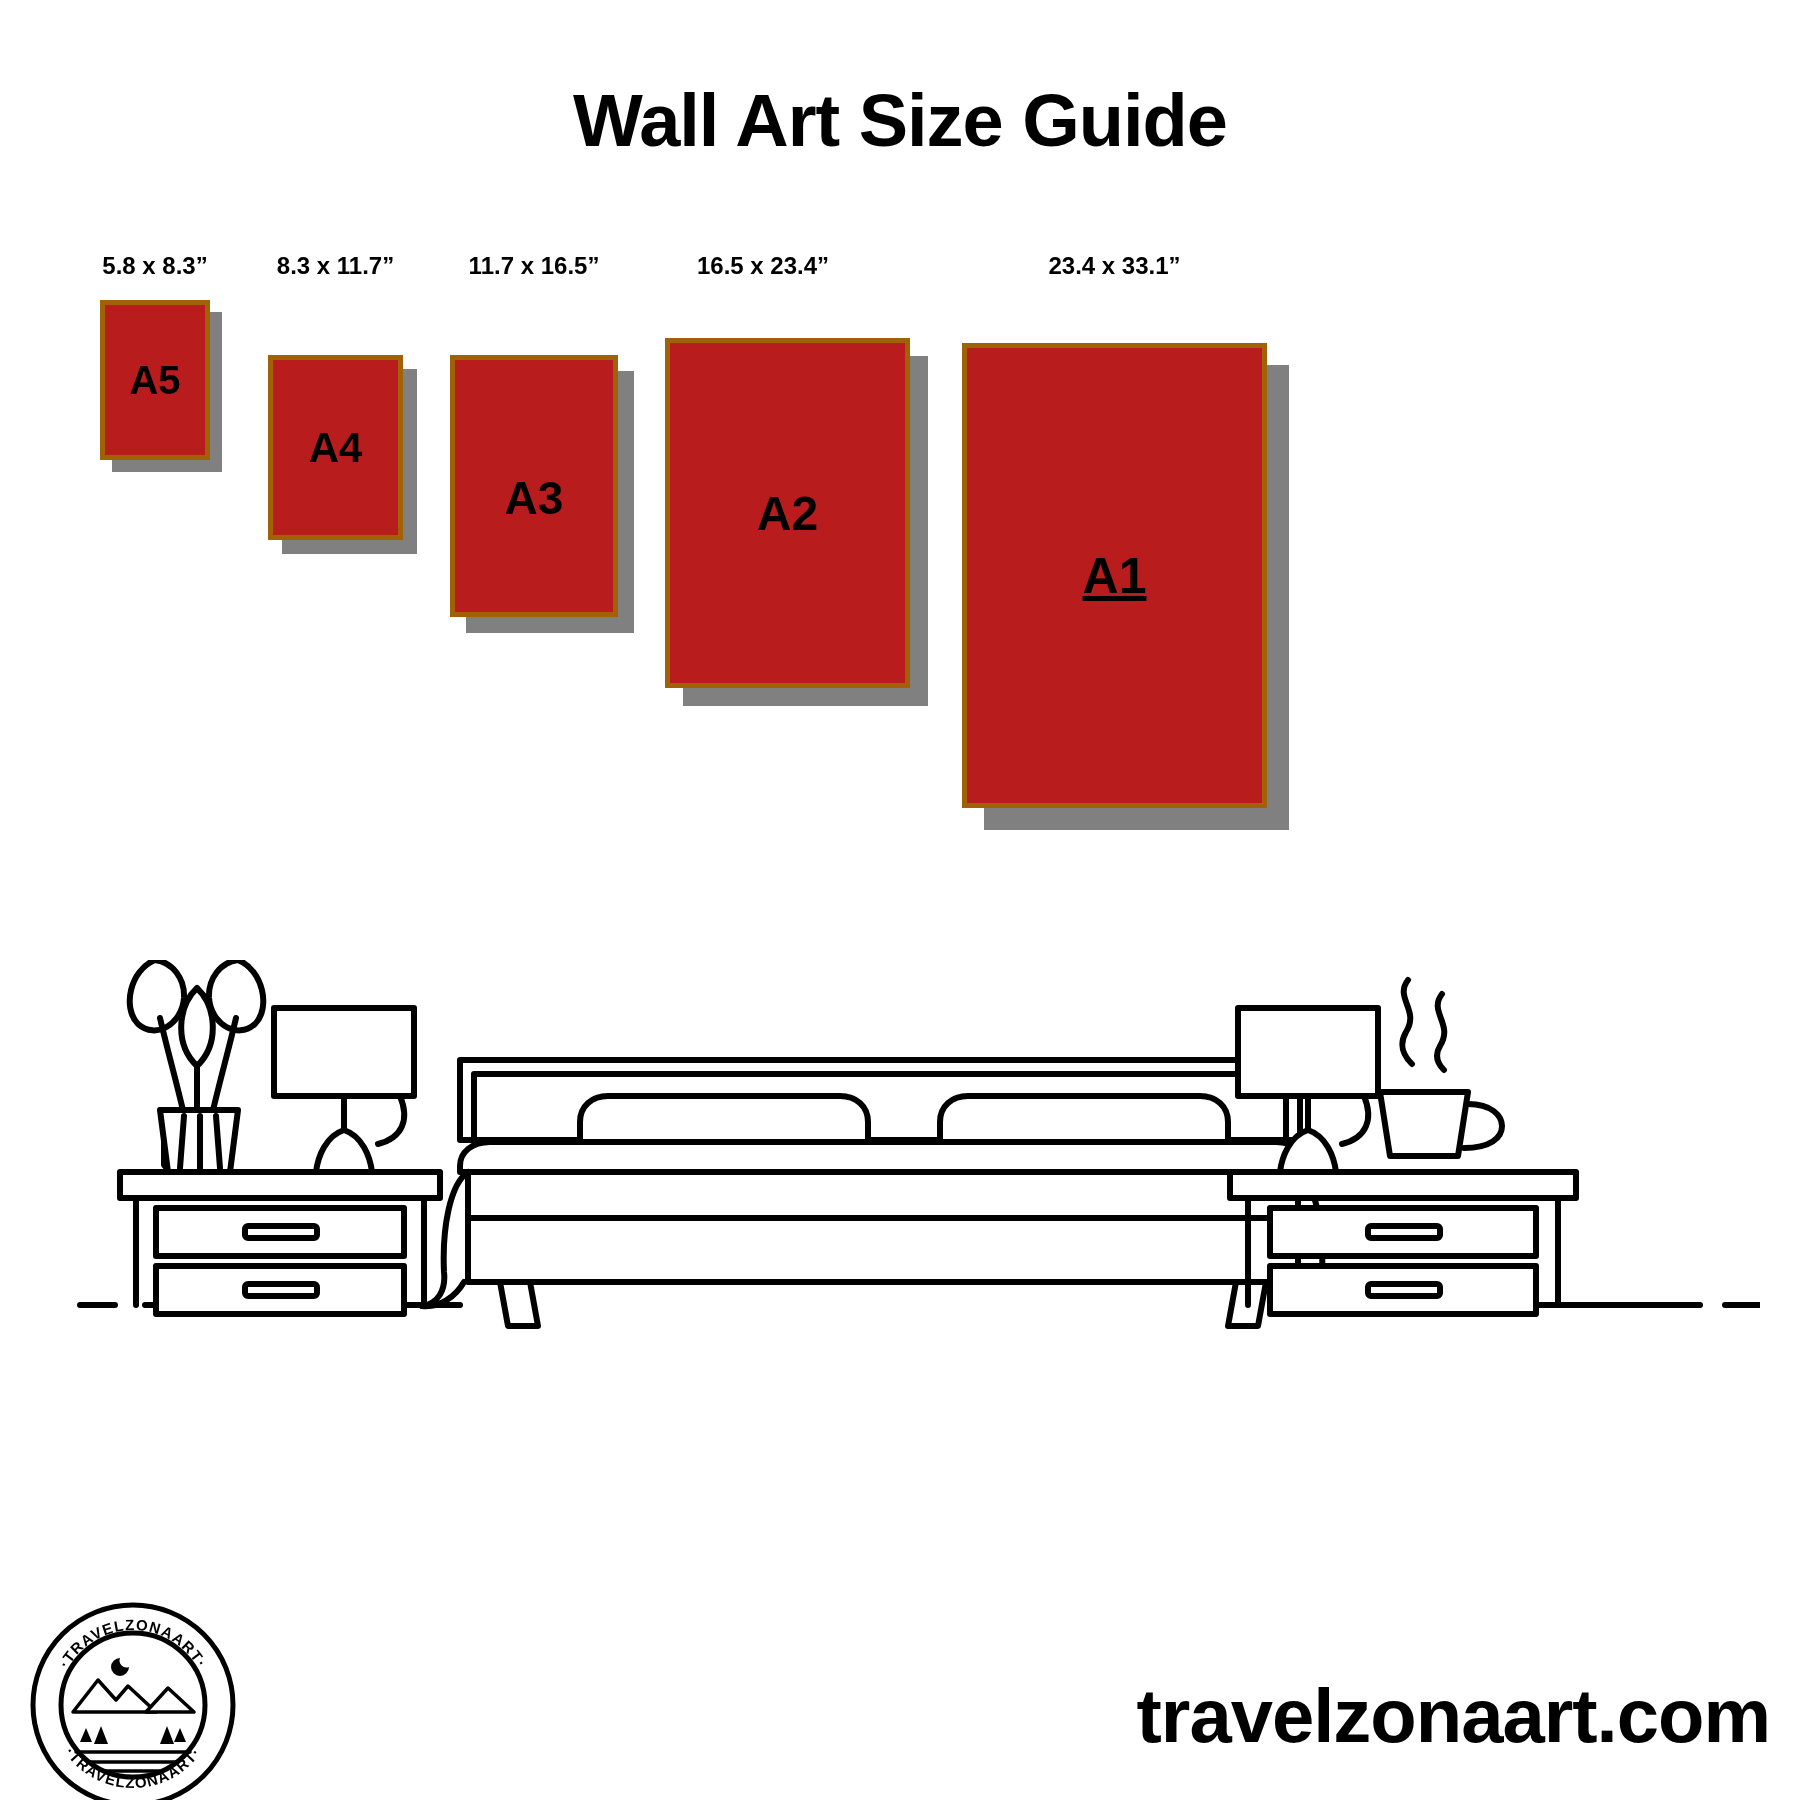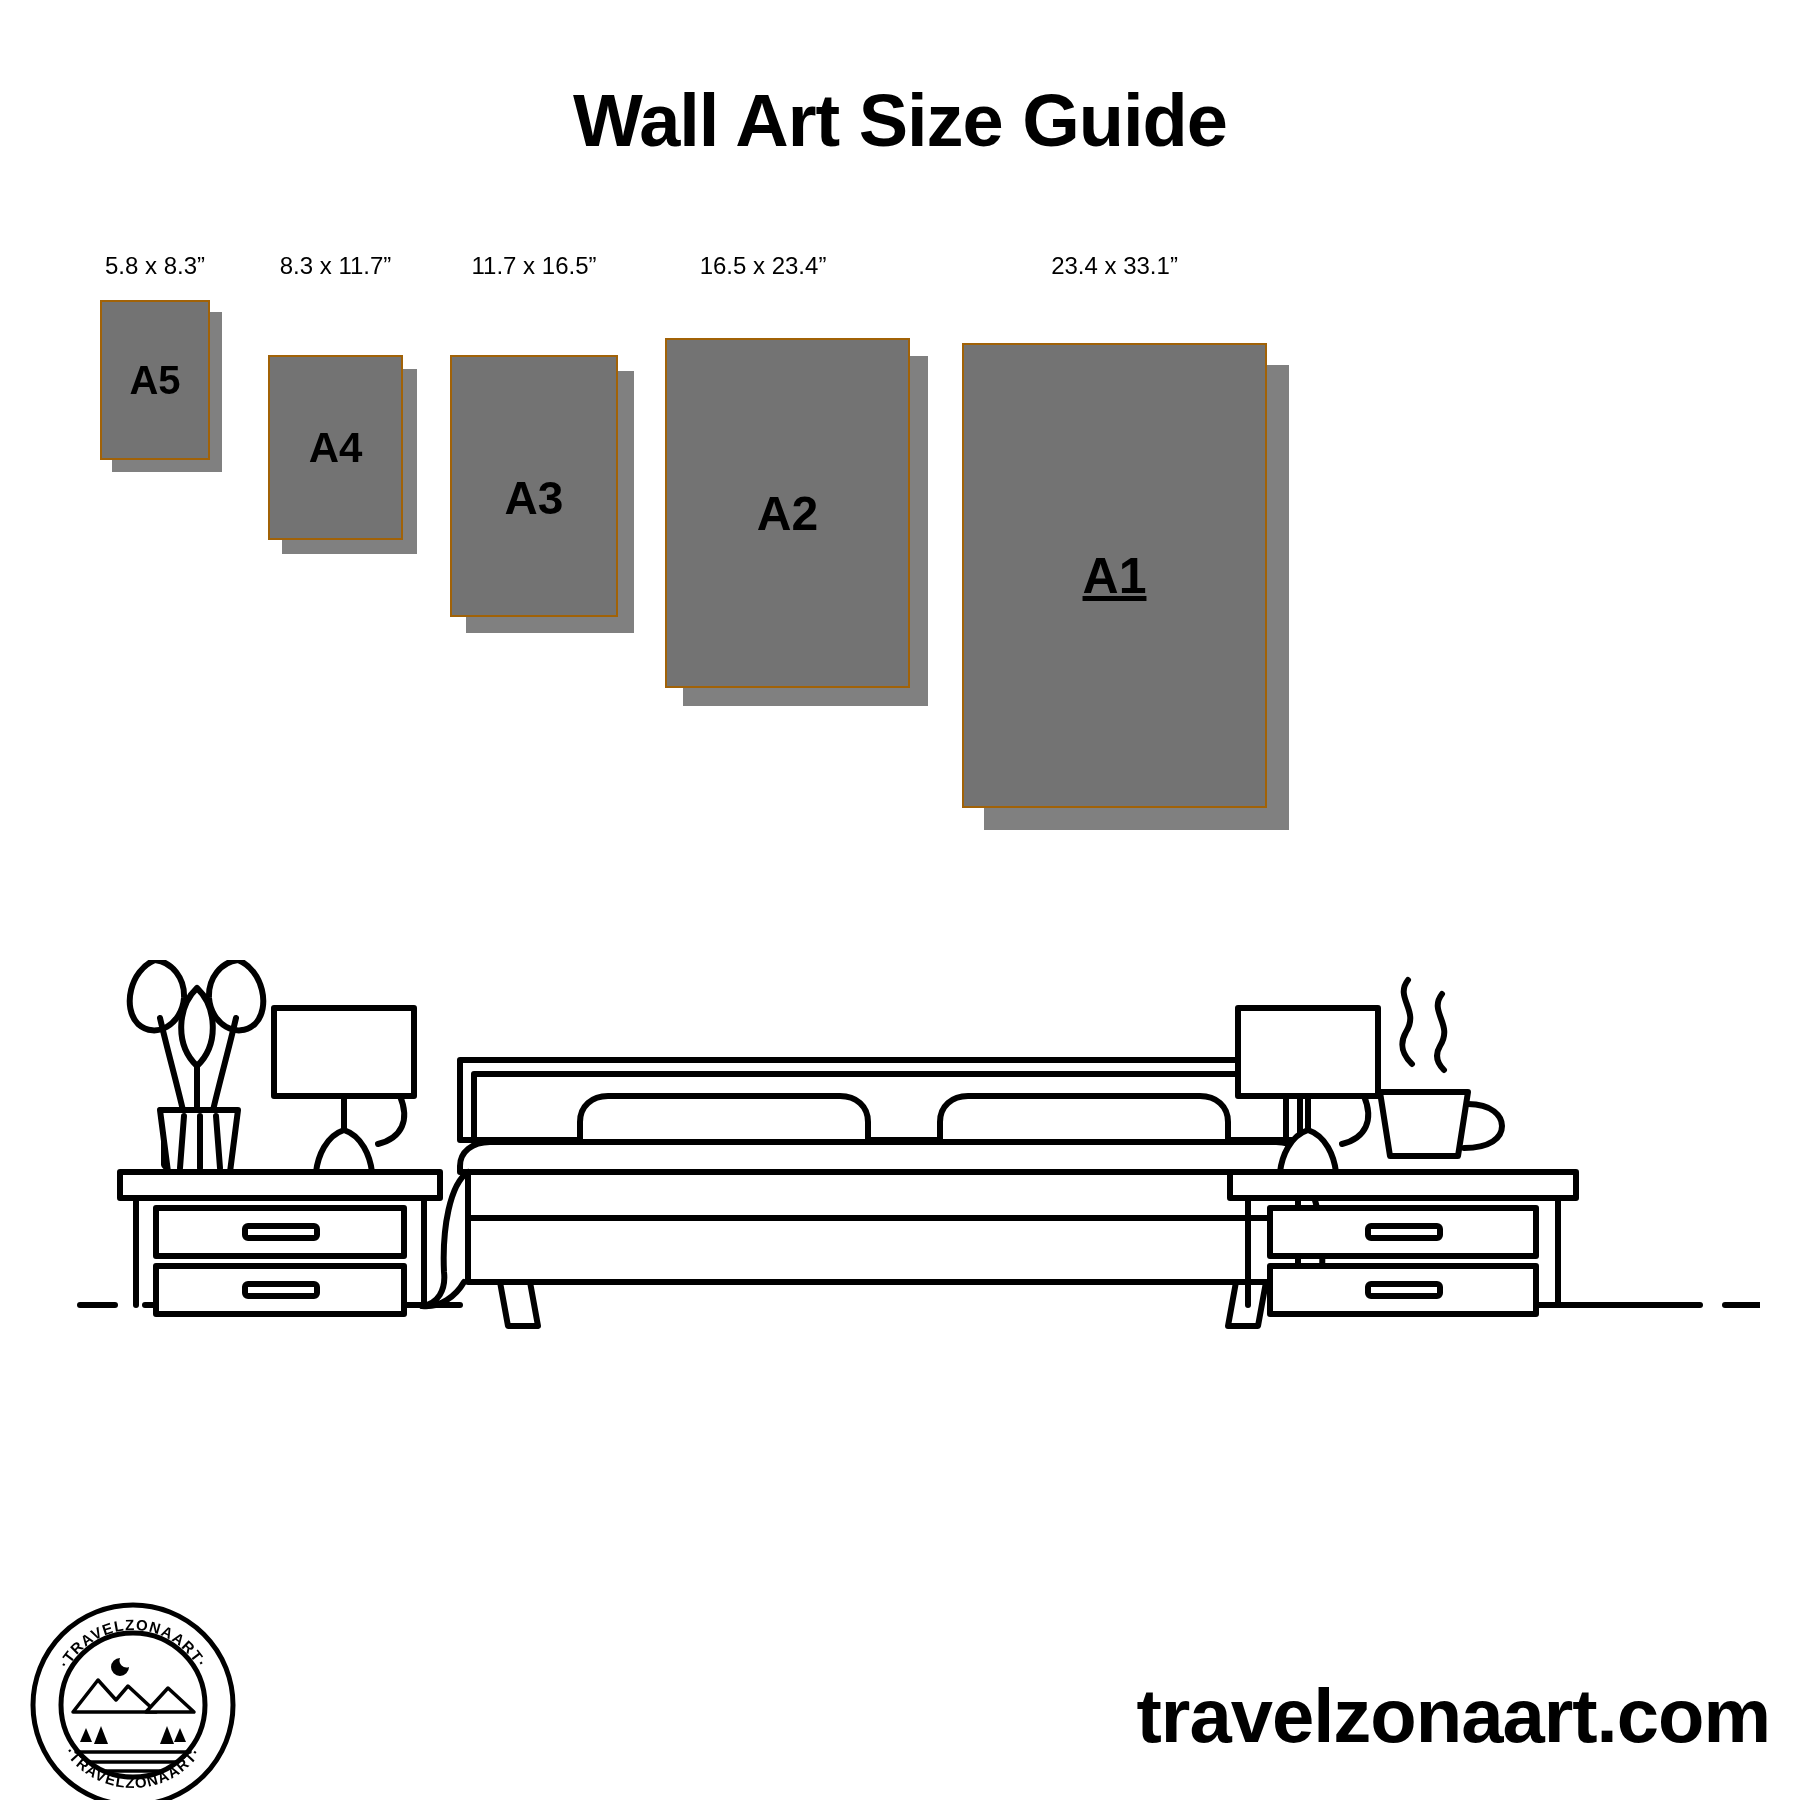--- a/index.html
+++ b/index.html
@@ -37,32 +37,32 @@
     height: 1050px;
   }
   .frame-group {
     position: absolute;
   }
   .frame-dim {
     position: absolute;
     width: 100%;
     text-align: center;
     font-size: 24px;
-    font-weight: normal;
+    font-weight: bold;
     color: #000;
     white-space: nowrap;
   }
   .frame-shadow {
     position: absolute;
     background: #808080;
   }
   .frame-box {
     position: absolute;
-    background: #737373;
-    border: 2px solid #a16207;
+    background: #b91c1c;
+    border: 5px solid #a16207;
     box-sizing: border-box;
     display: flex;
     align-items: center;
     justify-content: center;
   }
   .frame-label {
     font-size: 46px;
     font-weight: bold;
     color: #000;
   }

